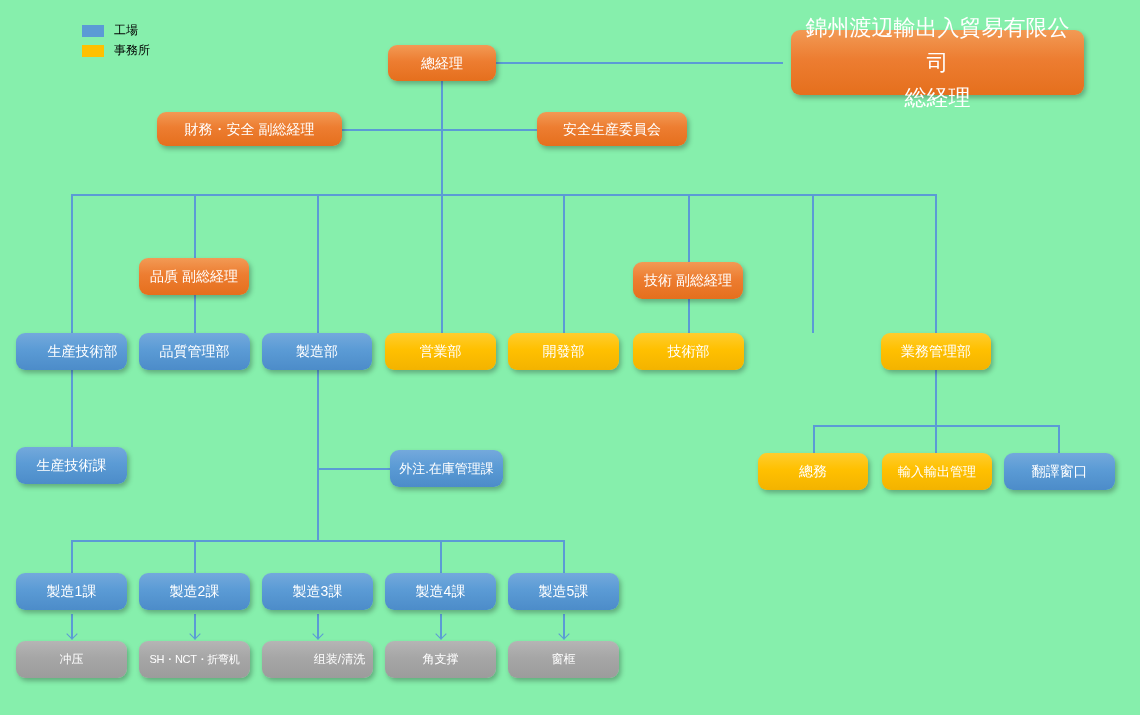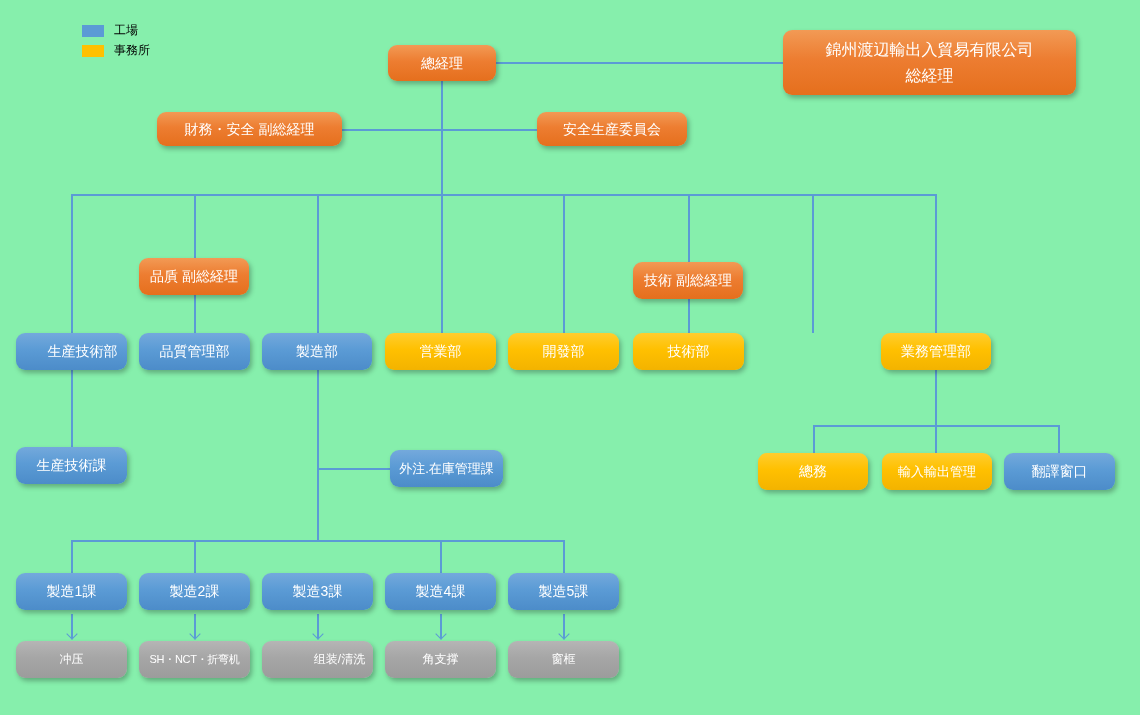--- a/index.html
+++ b/index.html
@@ -13,21 +13,21 @@
     position:absolute; z-index:2;
     display:flex; align-items:center; justify-content:center; text-align:center;
     border-radius:9px; color:#ffffff; font-size:14px; line-height:1.35;
     box-shadow:2px 3px 5px rgba(0,0,0,0.28);
     padding:2px 4px;
   }
   .orange { background:linear-gradient(180deg,#f29a55 0%,#ed7d31 45%,#e56f1d 100%); }
   .blue   { background:linear-gradient(180deg,#74a9dc 0%,#5b9bd5 45%,#4c8cc9 100%); }
   .yellow { background:linear-gradient(180deg,#ffcd2e 0%,#ffc000 45%,#f3b300 100%); }
   .gray   { background:linear-gradient(180deg,#b5b5b5 0%,#a6a6a6 45%,#9c9c9c 100%); }
-  .big    { font-size:16px; line-height:1.6; }
+  .big    { font-size:22px; line-height:1.6;margin-left:8px; }
   .small  { font-size:12px; }
   .tiny   { font-size:11px; letter-spacing:-0.3px; }
   .mid    { font-size:13px; }
   
   .hline, .vline { position:absolute; z-index:1; background:#5b9bd5; }
   .hline { height:1.5px; }
   .vline { width:1.5px; }
   
   .arrow { position:absolute; z-index:1; width:1.5px; background:#5b9bd5; }
   .arrow::after {

